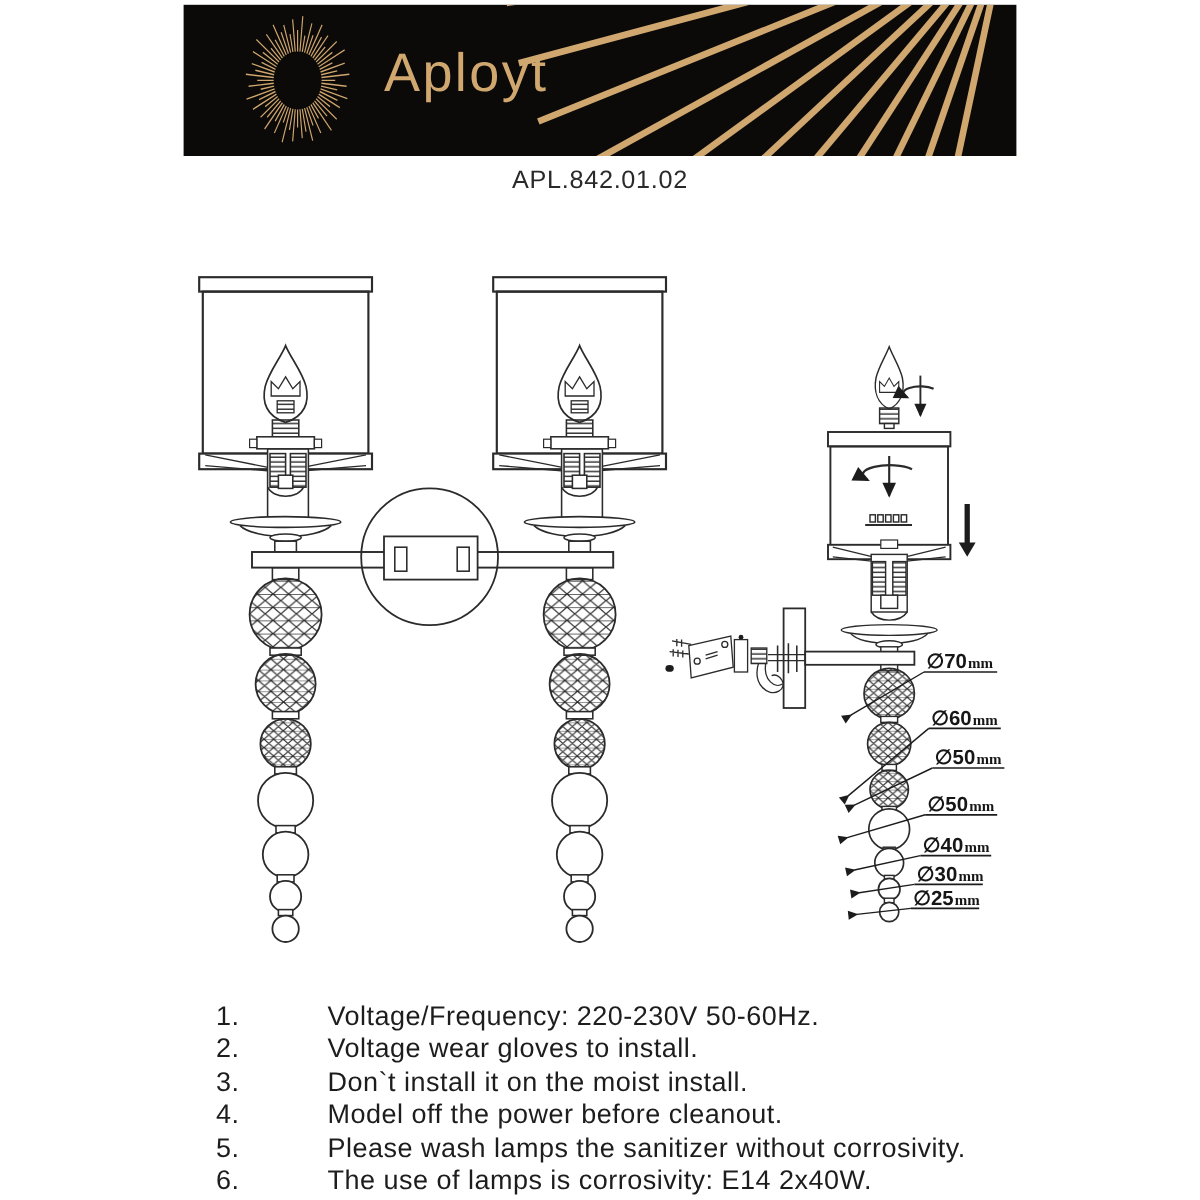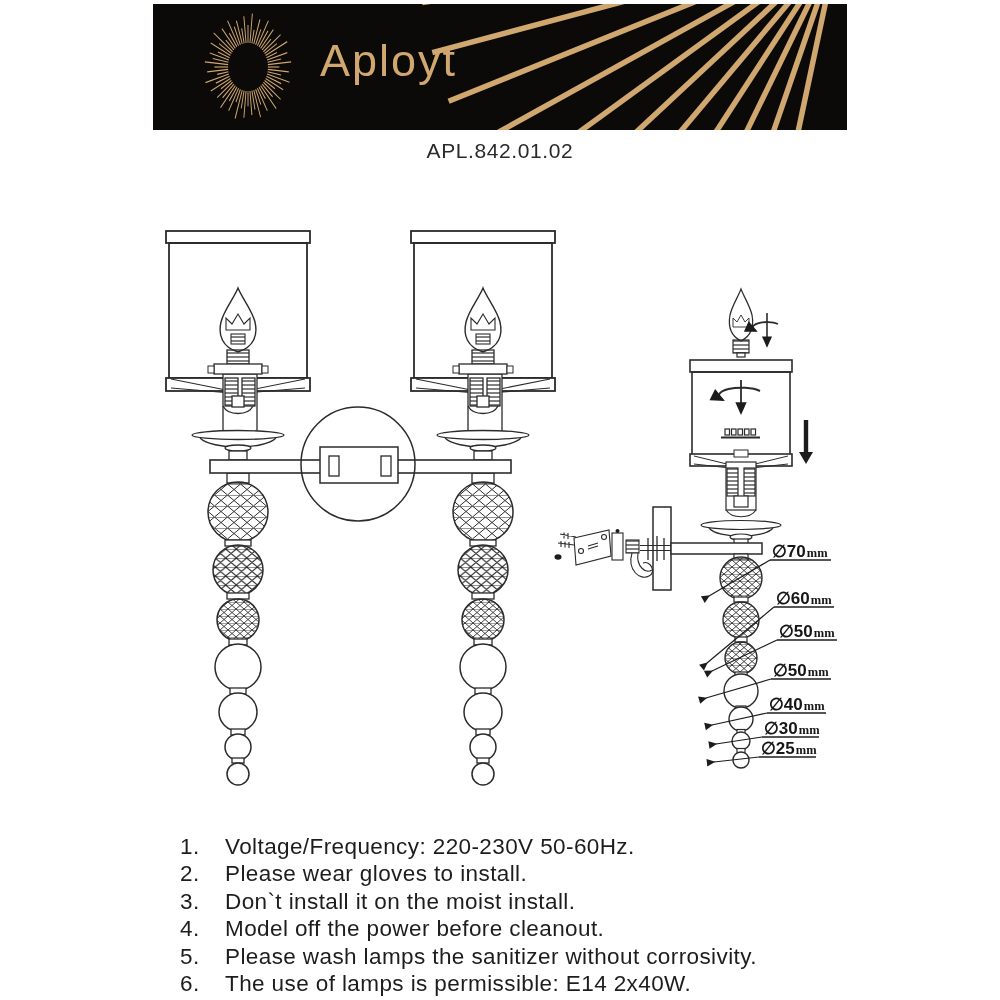--- a/index.html
+++ b/index.html
@@ -15,21 +15,21 @@
   .title-line1{font-size:21px;letter-spacing:.4px;color:#2a2a2a;}
   .title-line2{font-size:21px;letter-spacing:.6px;color:#2a2a2a;margin-top:4px;}
   
   .drawing{position:absolute;left:0;top:0;width:1000px;height:1000px;}
   .dimBig{font-family:"Liberation Sans",sans-serif;font-size:17px;font-weight:700;fill:#161616;}
   .dimUnit{font-family:"Liberation Serif",serif;font-size:12.5px;font-weight:700;fill:#161616;}
   
   .instructions{position:absolute;left:180px;top:833px;width:720px;}
   .instr-row{display:flex;font-size:22.5px;letter-spacing:.4px;line-height:27.4px;color:#1d1d1d;}
   .instr-num{width:45px;flex:0 0 45px;}
-  .instr-text{flex:1;}
+  .instr-text{flex:1;margin-left:48px;}
 </style>
 </head>
 <body>
 
 <div class="page">
 
   <div class="banner">
     <svg width="694" height="126" viewBox="0 0 694 126">
       <g id="sunburst" transform="translate(95,63) scale(0.95,1.15)">
           <line x1="21.00" y1="0.00" x2="33.00" y2="0.00" stroke="#d0a76f" stroke-width="1"></line>
@@ -314,32 +314,32 @@
     </g>
   </svg>
 
   <div class="instructions">
     <div class="instr-row">
       <span class="instr-num">1.</span>
       <span class="instr-text">Voltage/Frequency: 220-230V 50-60Hz.</span>
     </div>
     <div class="instr-row">
       <span class="instr-num">2.</span>
-      <span class="instr-text">Please wear gloves to install.</span>
+      <span class="instr-text">Voltage wear gloves to install.</span>
     </div>
     <div class="instr-row">
       <span class="instr-num">3.</span>
       <span class="instr-text">Don`t install it on the moist install.</span>
     </div>
     <div class="instr-row">
       <span class="instr-num">4.</span>
       <span class="instr-text">Model off the power before cleanout.</span>
     </div>
     <div class="instr-row">
       <span class="instr-num">5.</span>
       <span class="instr-text">Please wash lamps the sanitizer without corrosivity.</span>
     </div>
     <div class="instr-row">
       <span class="instr-num">6.</span>
-      <span class="instr-text">The use of lamps is permissible: E14 2x40W.</span>
+      <span class="instr-text">The use of lamps is corrosivity: E14 2x40W.</span>
     </div>
   </div>
 </div>
 
 </body></html>

